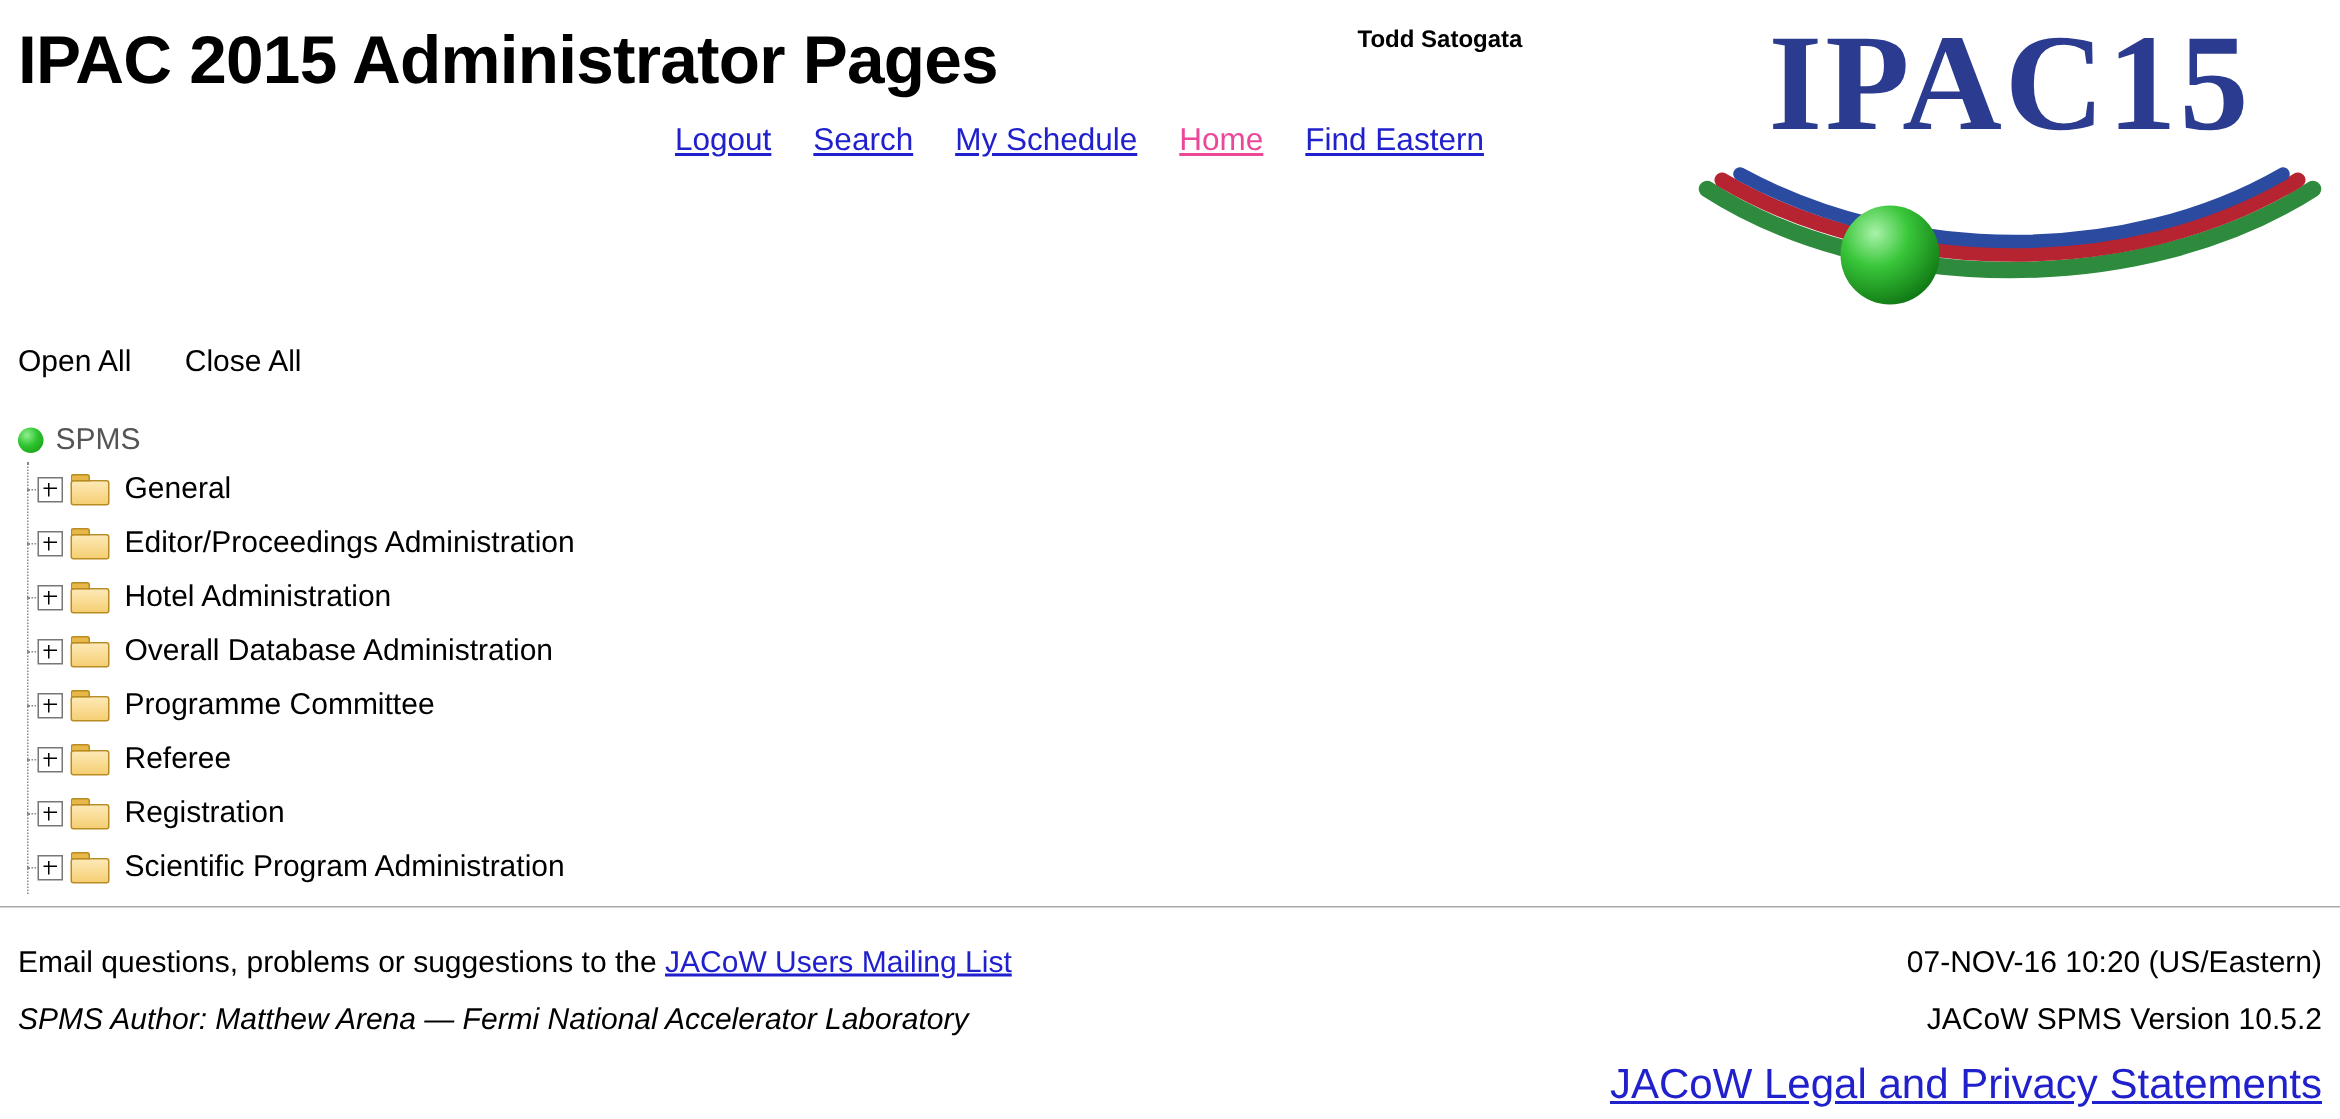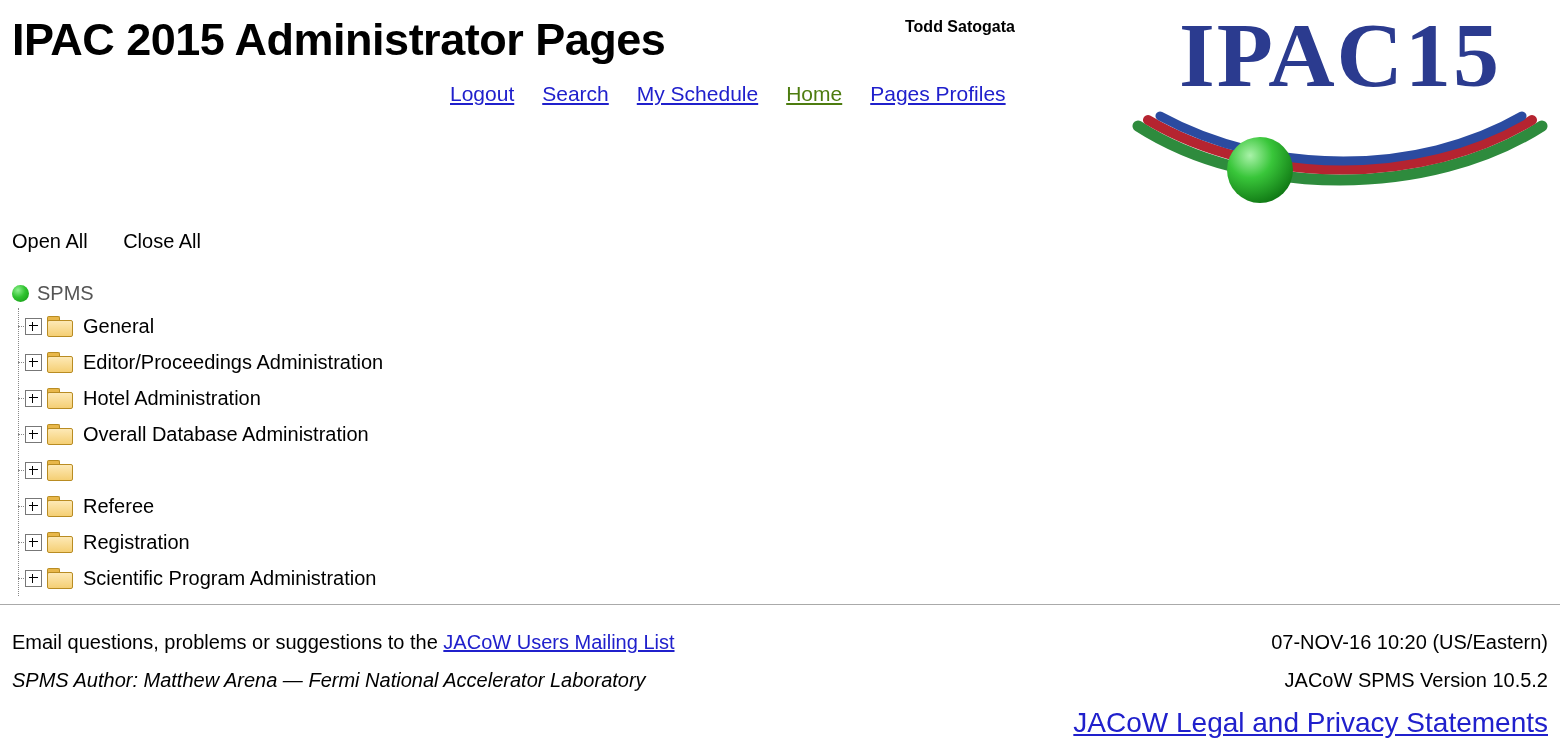--- a/index.html
+++ b/index.html
@@ -44,21 +44,21 @@
     top: 82px;
     font-size: 21px;
     white-space: nowrap;
   }
   .navbar a {
     color: #2020cc;
     text-decoration: underline;
     margin-right: 28px;
   }
   .navbar a.current {
-    color: #4d7c0f;
+    color: #ec4899;
   }
   .navbar a:last-child { margin-right: 0; }
 
   
   .logo {
     position: absolute;
     right: 10px;
     top: 8px;
     width: 420px;
     height: 200px;
@@ -232,21 +232,21 @@
 </head>
 <body>
 
 <div class="header">
 
   <div class="page-title">IPAC 2015 Administrator Pages</div>
 
   <div class="user-name">Todd Satogata</div>
 
   <div class="navbar">
-    <a href="#">Logout</a><a href="#">Search</a><a href="#">My Schedule</a><a href="#" class="current">Home</a><a href="#">Pages Profiles</a>
+    <a href="#">Logout</a><a href="#">Search</a><a href="#">My Schedule</a><a href="#" class="current">Home</a><a href="#">Find Eastern</a>
   </div>
 
   <div class="logo">
     <svg viewBox="0 0 420 200" width="420" height="200" xmlns="http://www.w3.org/2000/svg">
       <text x="210" y="78" text-anchor="middle" font-family="Liberation Serif, serif" font-size="92" font-weight="bold" fill="#2b3b8f" letter-spacing="2">IPAC15</text>
       <path d="M8 118 C 120 190, 300 190, 412 118" stroke="#2e8b3d" stroke-width="11" fill="none" stroke-linecap="round"></path>
       <path d="M18 112 C 130 178, 295 178, 402 112" stroke="#b52430" stroke-width="10" fill="none" stroke-linecap="round"></path>
       <path d="M30 108 C 140 168, 288 168, 392 108" stroke="#2b4ba0" stroke-width="9" fill="none" stroke-linecap="round"></path>
       <circle cx="130" cy="162" r="33" fill="url(#ballgrad)"></circle>
       <defs>
@@ -307,20 +307,21 @@
         </span>
       <span class="tree-label">Overall Database Administration</span>
     </div>
 
     <div class="tree-row">
       <span class="expander"></span>
       <span class="folder">
           <span class="tab"></span>
           <span class="body"></span>
         </span>
+      <span class="tree-label">Programme Committee</span>
     </div>
 
     <div class="tree-row">
       <span class="expander"></span>
       <span class="folder">
           <span class="tab"></span>
           <span class="body"></span>
         </span>
       <span class="tree-label">Referee</span>
     </div>

